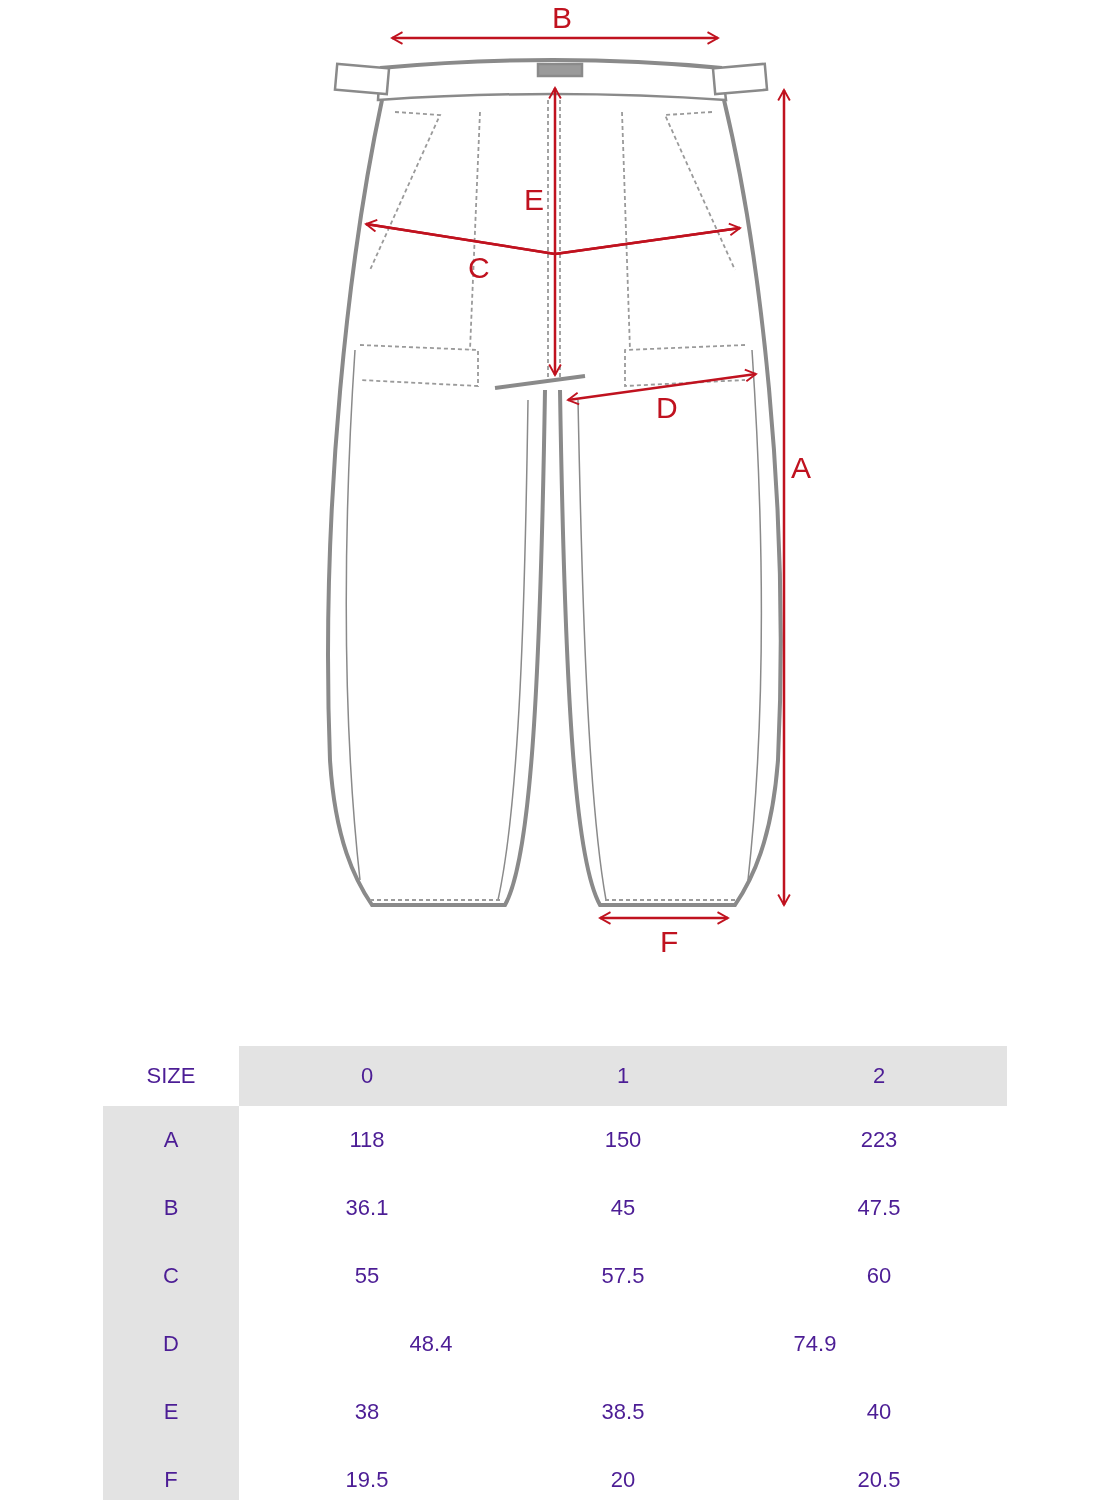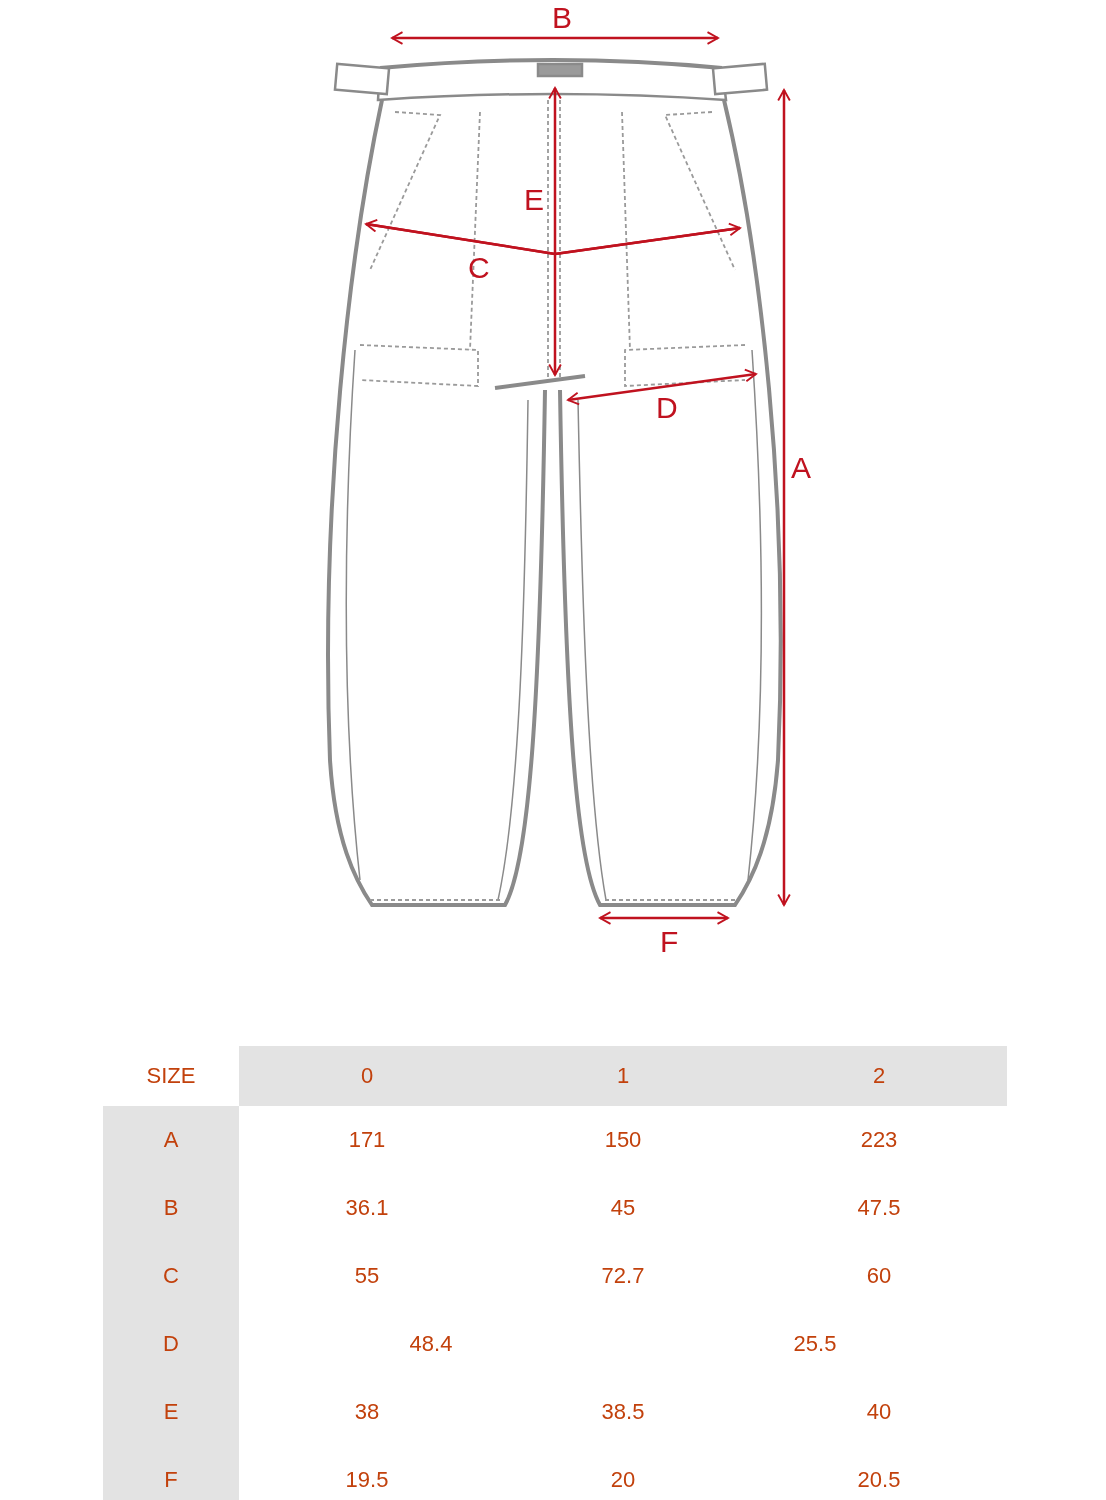--- a/index.html
+++ b/index.html
@@ -3,21 +3,21 @@
 <meta charset="utf-8">
 <style>
   html, body { margin: 0; padding: 0; background: #ffffff; }
   body { width: 1106px; height: 1500px; position: relative; overflow: hidden;
          font-family: "Liberation Sans", "DejaVu Sans", sans-serif; color: #222; }
   #diagram { position: absolute; left: 0; top: 0; width: 1106px; height: 980px; }
   .dim-label { font-family: "Liberation Sans", sans-serif; font-size: 30px; fill: #c0121f; }
   #size-table { position: absolute; left: 103px; top: 1046px; width: 904px; }
   .row { display: flex; height: 68px; align-items: center; }
   .row.header { height: 60px; }
-  .cell { flex: 1; text-align: center; font-size: 22px; color: #c2410c; height: 100%;
+  .cell { flex: 1; text-align: center; font-size: 22px; color: #4c1d95; height: 100%;
           display: flex; align-items: center; justify-content: center; }
   .cell.rowhead { flex: 0 0 136px; background: #e3e3e3; }
   .row.header .cell.rowhead { background: #ffffff; }
   .row.header .cell.col { background: #e3e3e3; }
 </style>
 </head>
 <body>
 
 <svg id="diagram" viewBox="0 0 1106 980" xmlns="http://www.w3.org/2000/svg">
   <defs>
@@ -83,40 +83,40 @@
 
 <div id="size-table">
   <div class="row header">
     <div class="cell rowhead">SIZE</div>
     <div class="cell col">0</div>
     <div class="cell col">1</div>
     <div class="cell col">2</div>
   </div>
   <div class="row">
     <div class="cell rowhead">A</div>
-    <div class="cell">171</div>
+    <div class="cell">118</div>
     <div class="cell">150</div>
     <div class="cell">223</div>
   </div>
   <div class="row">
     <div class="cell rowhead">B</div>
     <div class="cell">36.1</div>
     <div class="cell">45</div>
     <div class="cell">47.5</div>
   </div>
   <div class="row">
     <div class="cell rowhead">C</div>
     <div class="cell">55</div>
-    <div class="cell">72.7</div>
+    <div class="cell">57.5</div>
     <div class="cell">60</div>
   </div>
   <div class="row">
     <div class="cell rowhead">D</div>
     <div class="cell">48.4</div>
-    <div class="cell">25.5</div>
+    <div class="cell">74.9</div>
   </div>
   <div class="row">
     <div class="cell rowhead">E</div>
     <div class="cell">38</div>
     <div class="cell">38.5</div>
     <div class="cell">40</div>
   </div>
   <div class="row">
     <div class="cell rowhead">F</div>
     <div class="cell">19.5</div>

